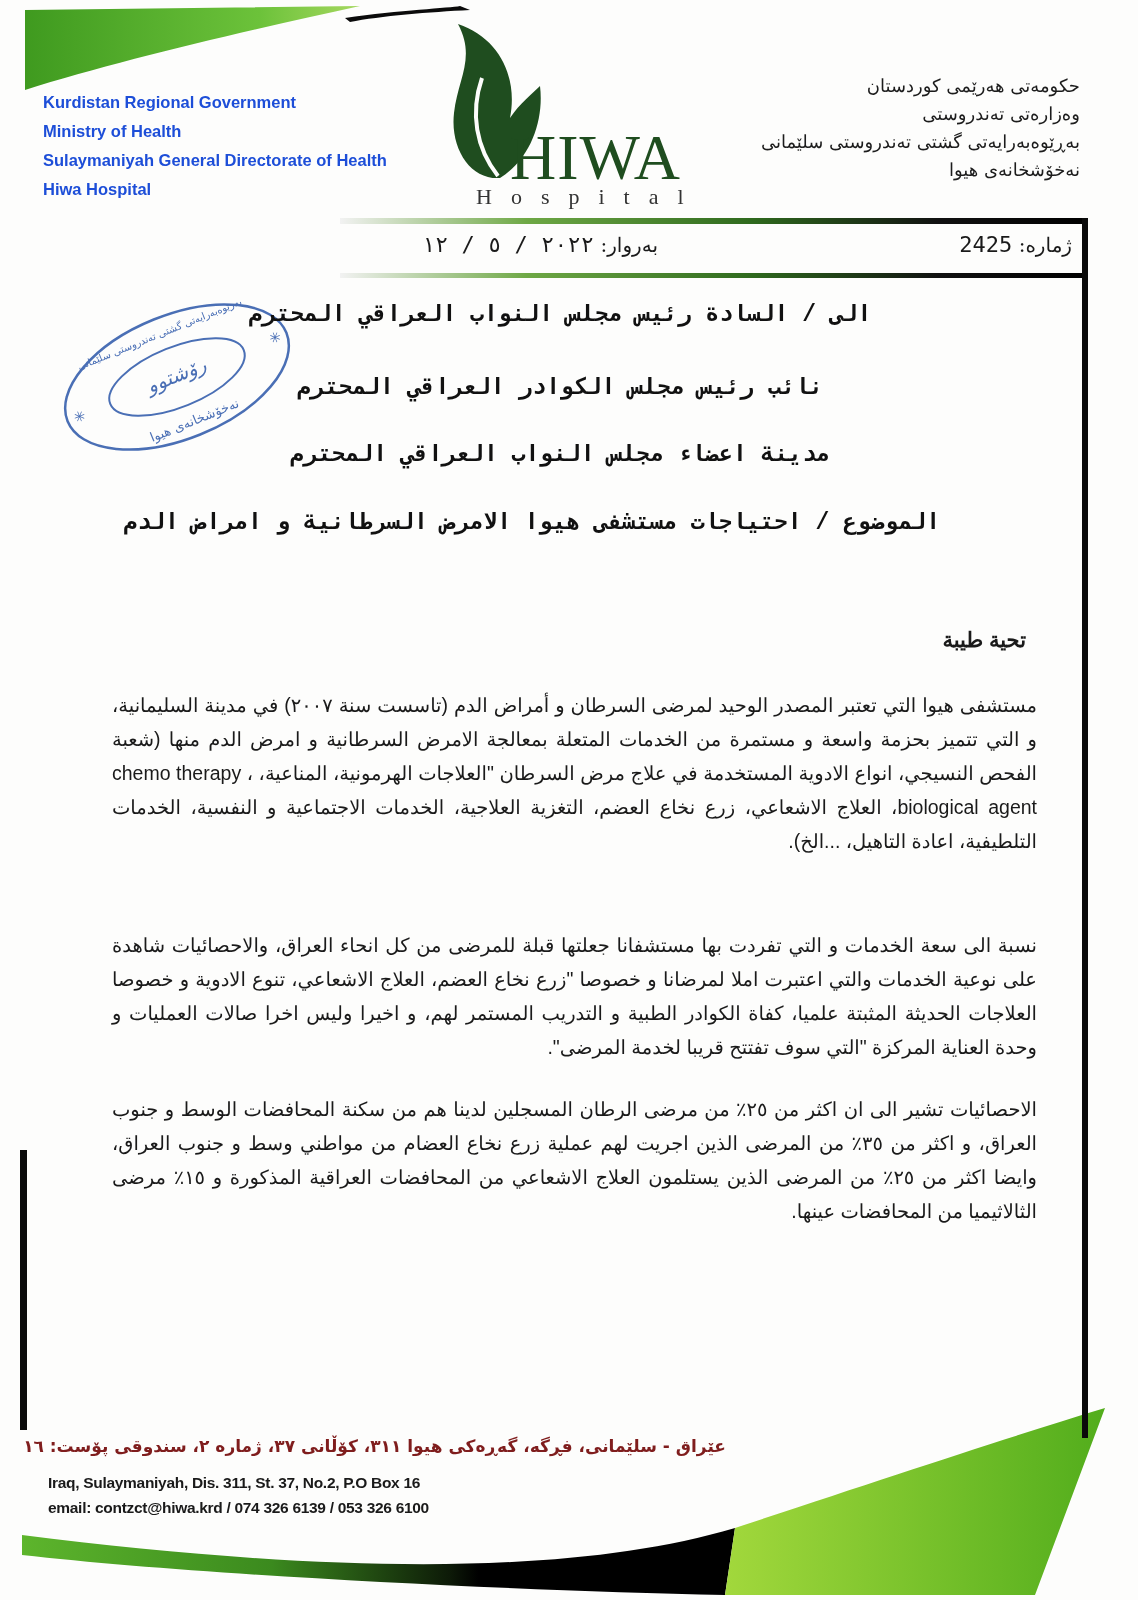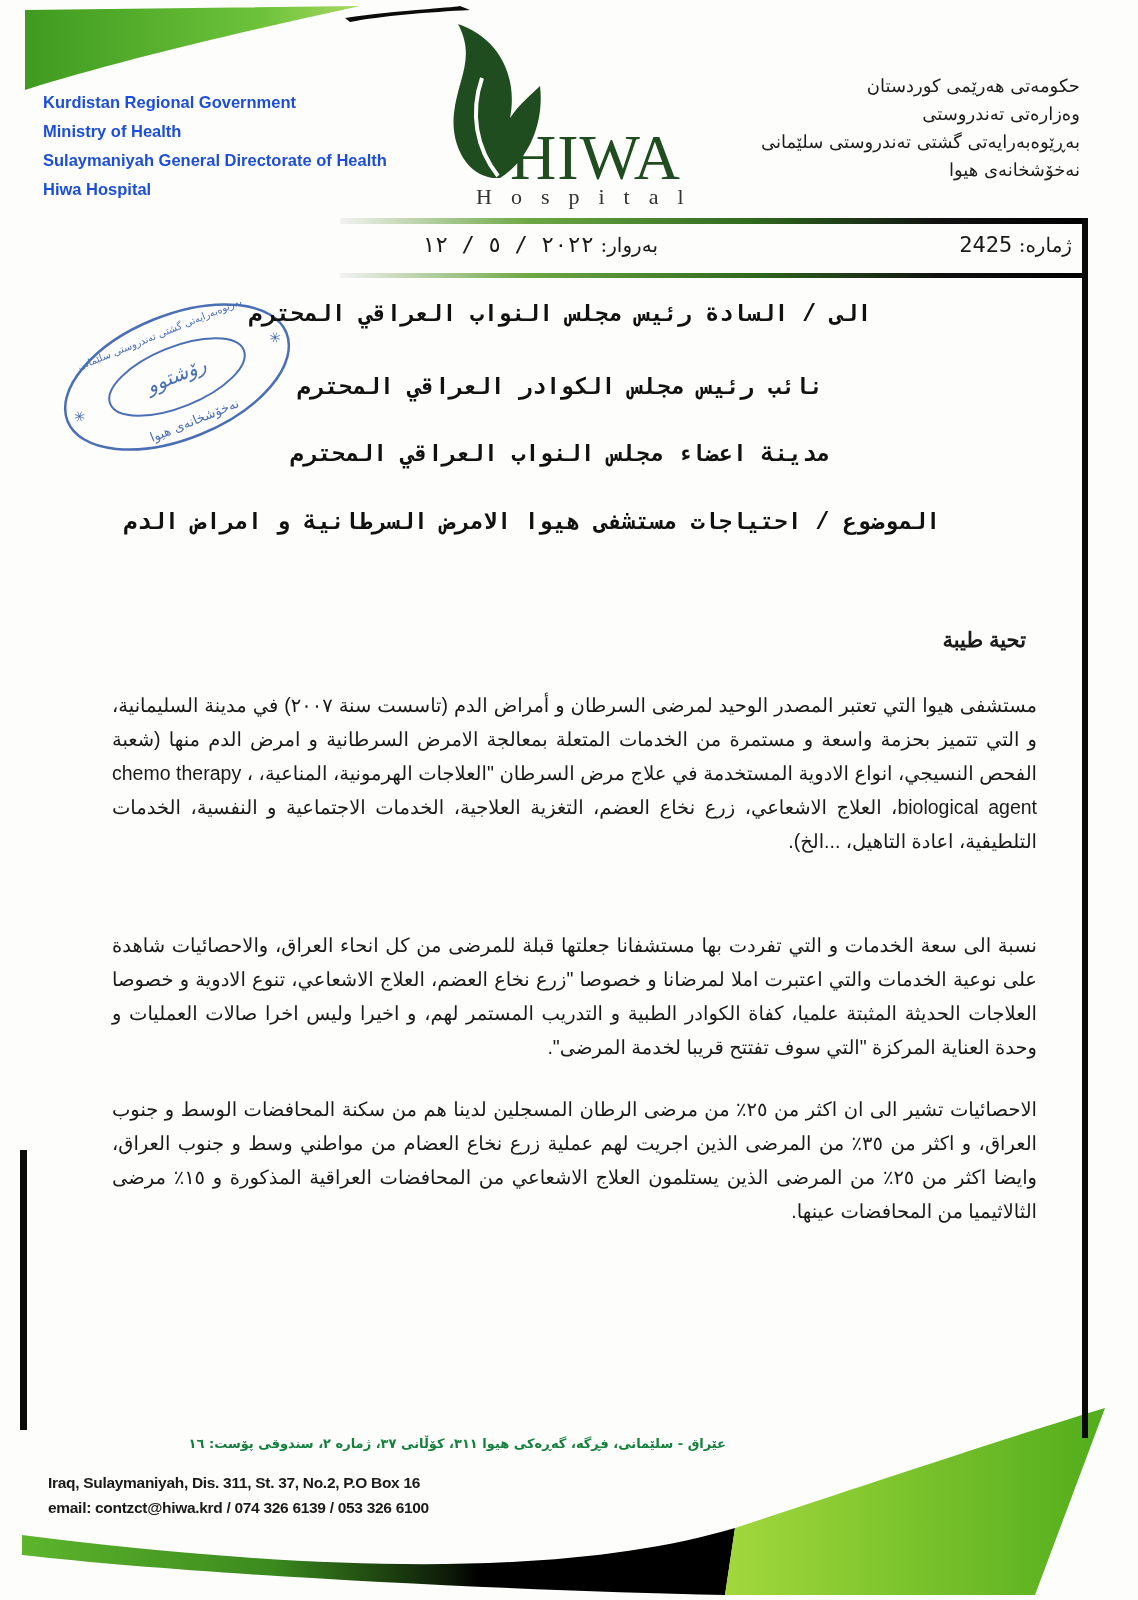--- a/index.html
+++ b/index.html
@@ -32,21 +32,21 @@
     
     .addr { left: 180px; width: 760px; text-align: center; direction: rtl; font-family: Liberation Mono, monospace; font-weight: bold; font-size: 23px; color: #111; white-space: nowrap; }
     
     .stamp { left: 52px; top: 282px; width: 250px; height: 190px; }
     
     .body-text { left: 112px; width: 925px; direction: rtl; text-align: justify; font-family: "Liberation Sans", sans-serif; font-size: 19.5px; line-height: 34px; color: #1a1a1a; }
     .greet { right: 112px; top: 628px; direction: rtl; font-family: "Liberation Sans", sans-serif; font-weight: bold; font-size: 21px; }
     
     .left-vert { left: 20px; top: 1150px; width: 7px; height: 280px; background: #0b0b0b; }
     
-    .ku-foot { left: 46px; top: 1436px; direction: rtl; font-family: "DejaVu Sans", sans-serif; font-weight: bold; font-size: 13px; white-space: nowrap; color: #15803d; width: 680px; text-align: right; }
+    .ku-foot { left: 46px; top: 1436px; direction: rtl; font-family: "DejaVu Sans", sans-serif; font-weight: bold; font-size: 17px; white-space: nowrap; color: #7f1d1d; width: 680px; text-align: right; }
     .en-foot { left: 48px; top: 1470px; font-family: "Liberation Sans", sans-serif; font-weight: bold; font-size: 15.5px; line-height: 25px; color: #1a1a1a; letter-spacing: -0.3px; }
     .en-foot div { white-space: nowrap; }
     svg.deco { position: absolute; left: 0; top: 0; }
   </style>
 </head>
 <body>
 
 <svg class="deco" width="1138" height="1600">
   <defs>
     <linearGradient id="gTop" x1="0" y1="0" x2="1" y2="0">

